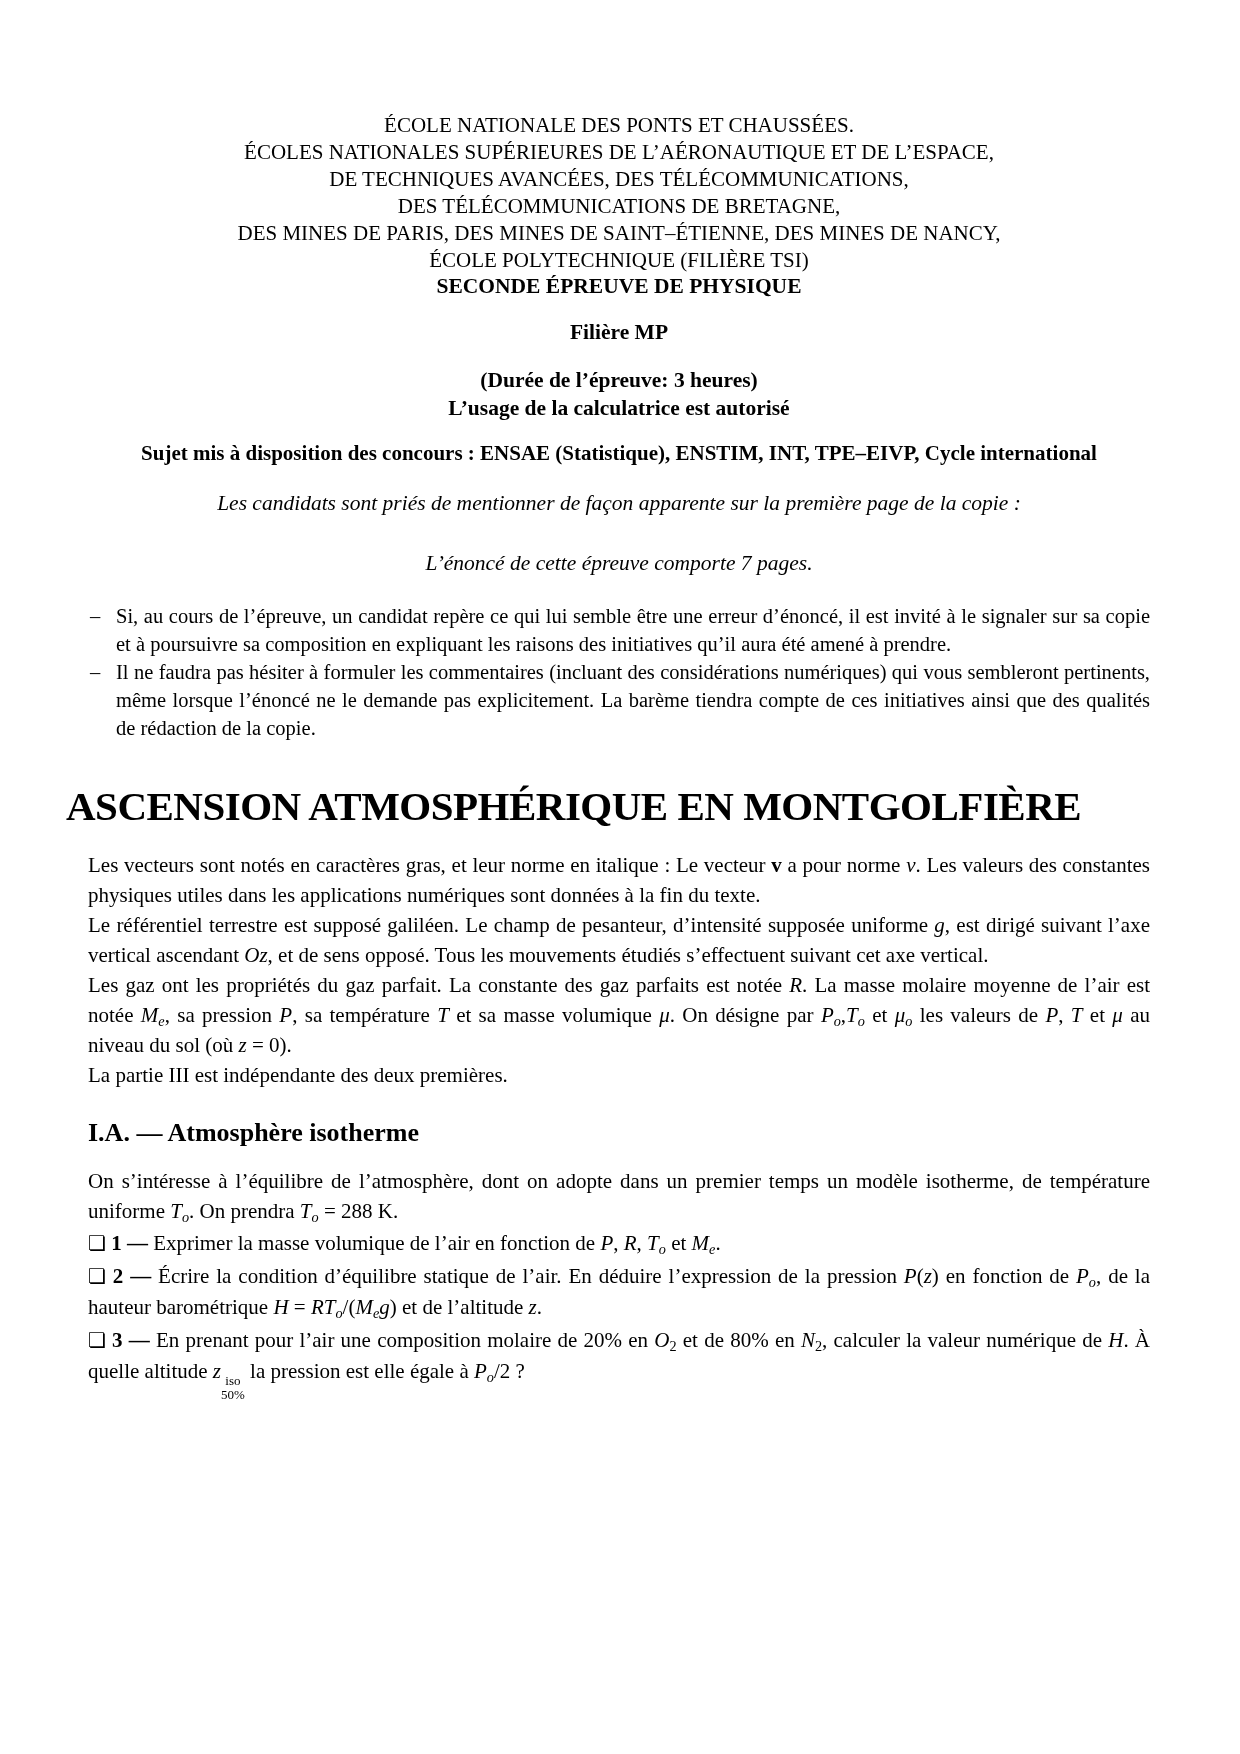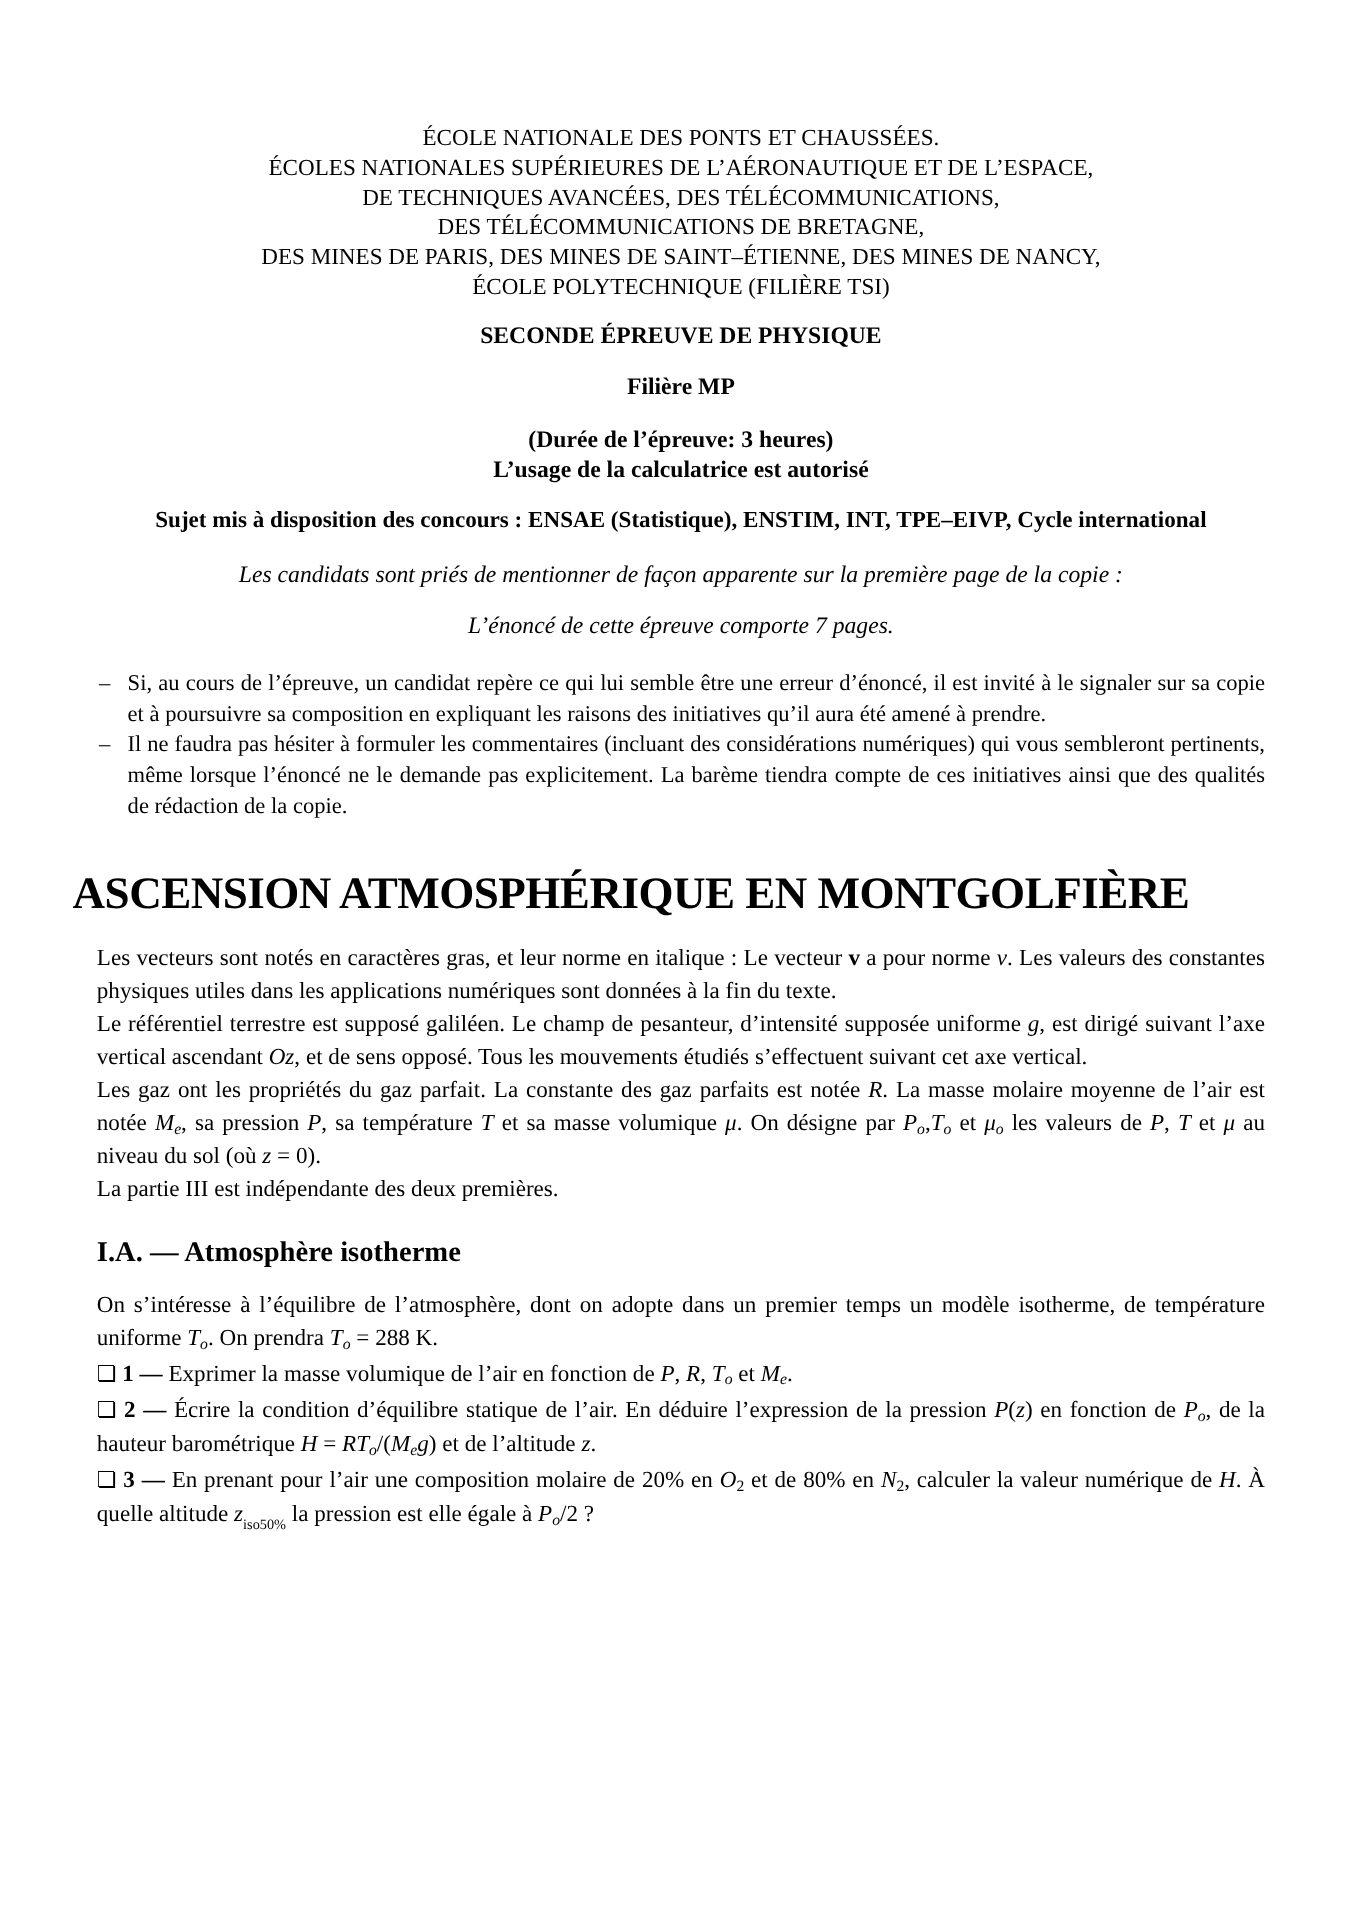--- a/index.html
+++ b/index.html
@@ -8,27 +8,27 @@
     width:1240px;height:1754px;
     background:#ffffff;color:#000000;
     font-family:"Liberation Serif", serif;
     box-sizing:border-box;
     padding:112px 90px 0 88px;
     overflow:hidden;
   }
   .center{text-align:center;}
   .schools{font-size:21px;line-height:27px;font-weight:400;}
   .concours{font-size:21px;margin-top:17px;}
-  .epreuve{font-size:21.5px;font-weight:bold;margin-top:19px;}
+  .epreuve{font-size:21.5px;font-weight:bold;}
   .filiere{font-size:21.5px;font-weight:bold;margin-top:21px;}
   .duree-block{font-size:21.5px;font-weight:bold;margin-top:21px;line-height:28px;}
   .sujet{font-size:21px;font-weight:bold;margin-top:18px;line-height:27px;padding:0 40px;}
   .mention{font-style:italic;font-size:21.5px;margin-top:24px;}
   .copy-title{font-style:italic;font-size:21.5px;margin-top:21px;}
-  .pages-note{font-style:italic;font-size:21.5px;margin-top:21px;}
+  .pages-note{font-style:italic;font-size:21.5px;margin-top:35px;}
   .notes{margin:26px 0 0 0;padding:0;list-style:none;}
   .notes li{
     position:relative;padding-left:28px;margin:0;
     font-size:20.5px;line-height:28px;text-align:justify;
   }
   .notes li::before{content:"–";position:absolute;left:2px;top:0;}
   .main-title{
     font-size:41px;font-weight:bold;
     margin:40px -22px 0 -22px;letter-spacing:-0.5px;white-space:nowrap;
   }
@@ -37,21 +37,21 @@
   .sec1-title{font-size:31px;font-weight:bold;margin:36px 0 0 0;}
   .sec1a-title{font-size:26px;font-weight:bold;margin:28px 0 0 0;}
   .sec1a-body{margin-top:18px;}
   .question{margin-top:2px !important;line-height:31px !important;}
   .qbox{font-family:"DejaVu Sans", sans-serif;font-size:0.95em;}
   .qnum{font-weight:bold;}
   i{font-style:italic;}
   b{font-weight:bold;}
   sub{font-size:0.68em;line-height:0;vertical-align:-0.25em;}
   .supsub{
-    display:inline-flex;flex-direction:row;
+    display:inline-flex;flex-direction:column;
     font-size:0.62em;line-height:1.1;vertical-align:-0.55em;
     text-align:center;font-style:normal;
   }
 </style>
 </head>
 <body>
 
 <div class="page">
 
   <div class="schools center">

